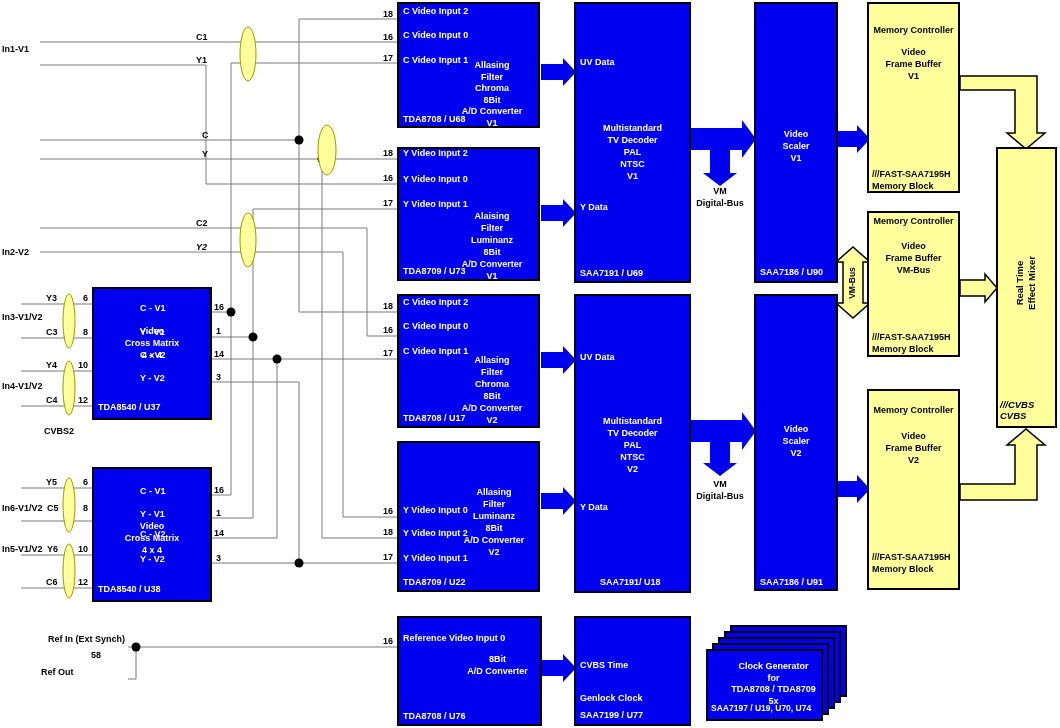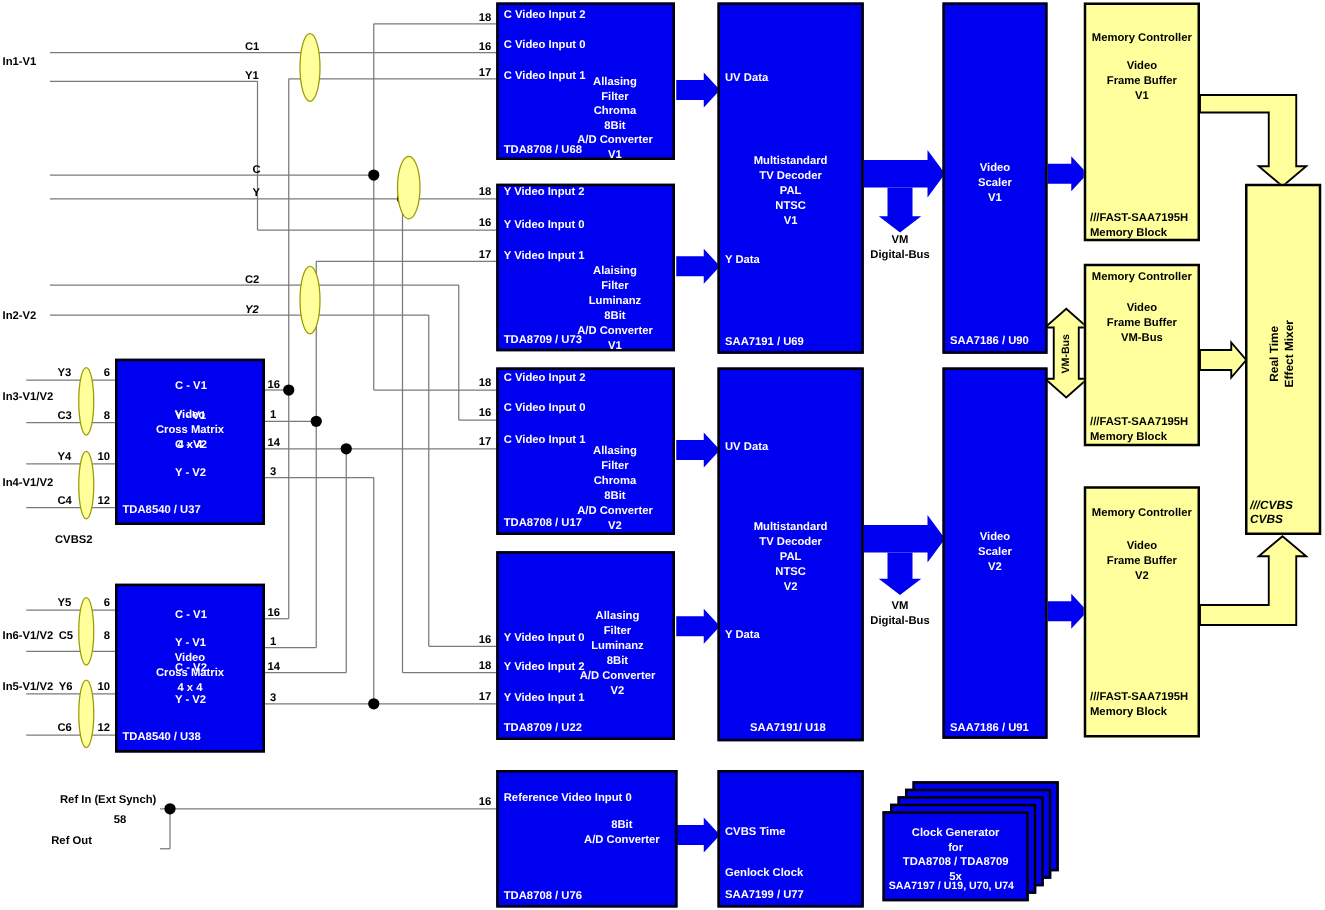--- a/index.html
+++ b/index.html
@@ -211,21 +211,21 @@
   <div class="t w" style="left:403px;top:633px">Reference Video Input 0</div>
   <div class="t w c lh12" style="left:455px;top:653px;width:85px">
       <div>8Bit</div>
       <div>A/D Converter</div>
     </div>
   <div class="t w" style="left:403px;top:711px">TDA8708 / U76</div>
   <div class="t w" style="left:580px;top:660px">CVBS Time</div>
   <div class="t w" style="left:580px;top:693px">Genlock Clock</div>
   <div class="t w" style="left:580px;top:710px">SAA7199 / U77</div>
 
-  <div class="t w c" style="left:706px;top:661px;width:117px">
+  <div class="t w c" style="left:706px;top:661px;width:135px">
       <div>Clock Generator</div>
       <div>for</div>
       <div>TDA8708 / TDA8709</div>
       <div>5x</div>
     </div>
   <div class="t w s" style="left:711px;top:703px">SAA7197 / U19, U70, U74</div>
 
   <div class="t w c lh12" style="left:92px;top:325px;width:120px">
       <div>Video</div>
       <div>Cross Matrix</div>

